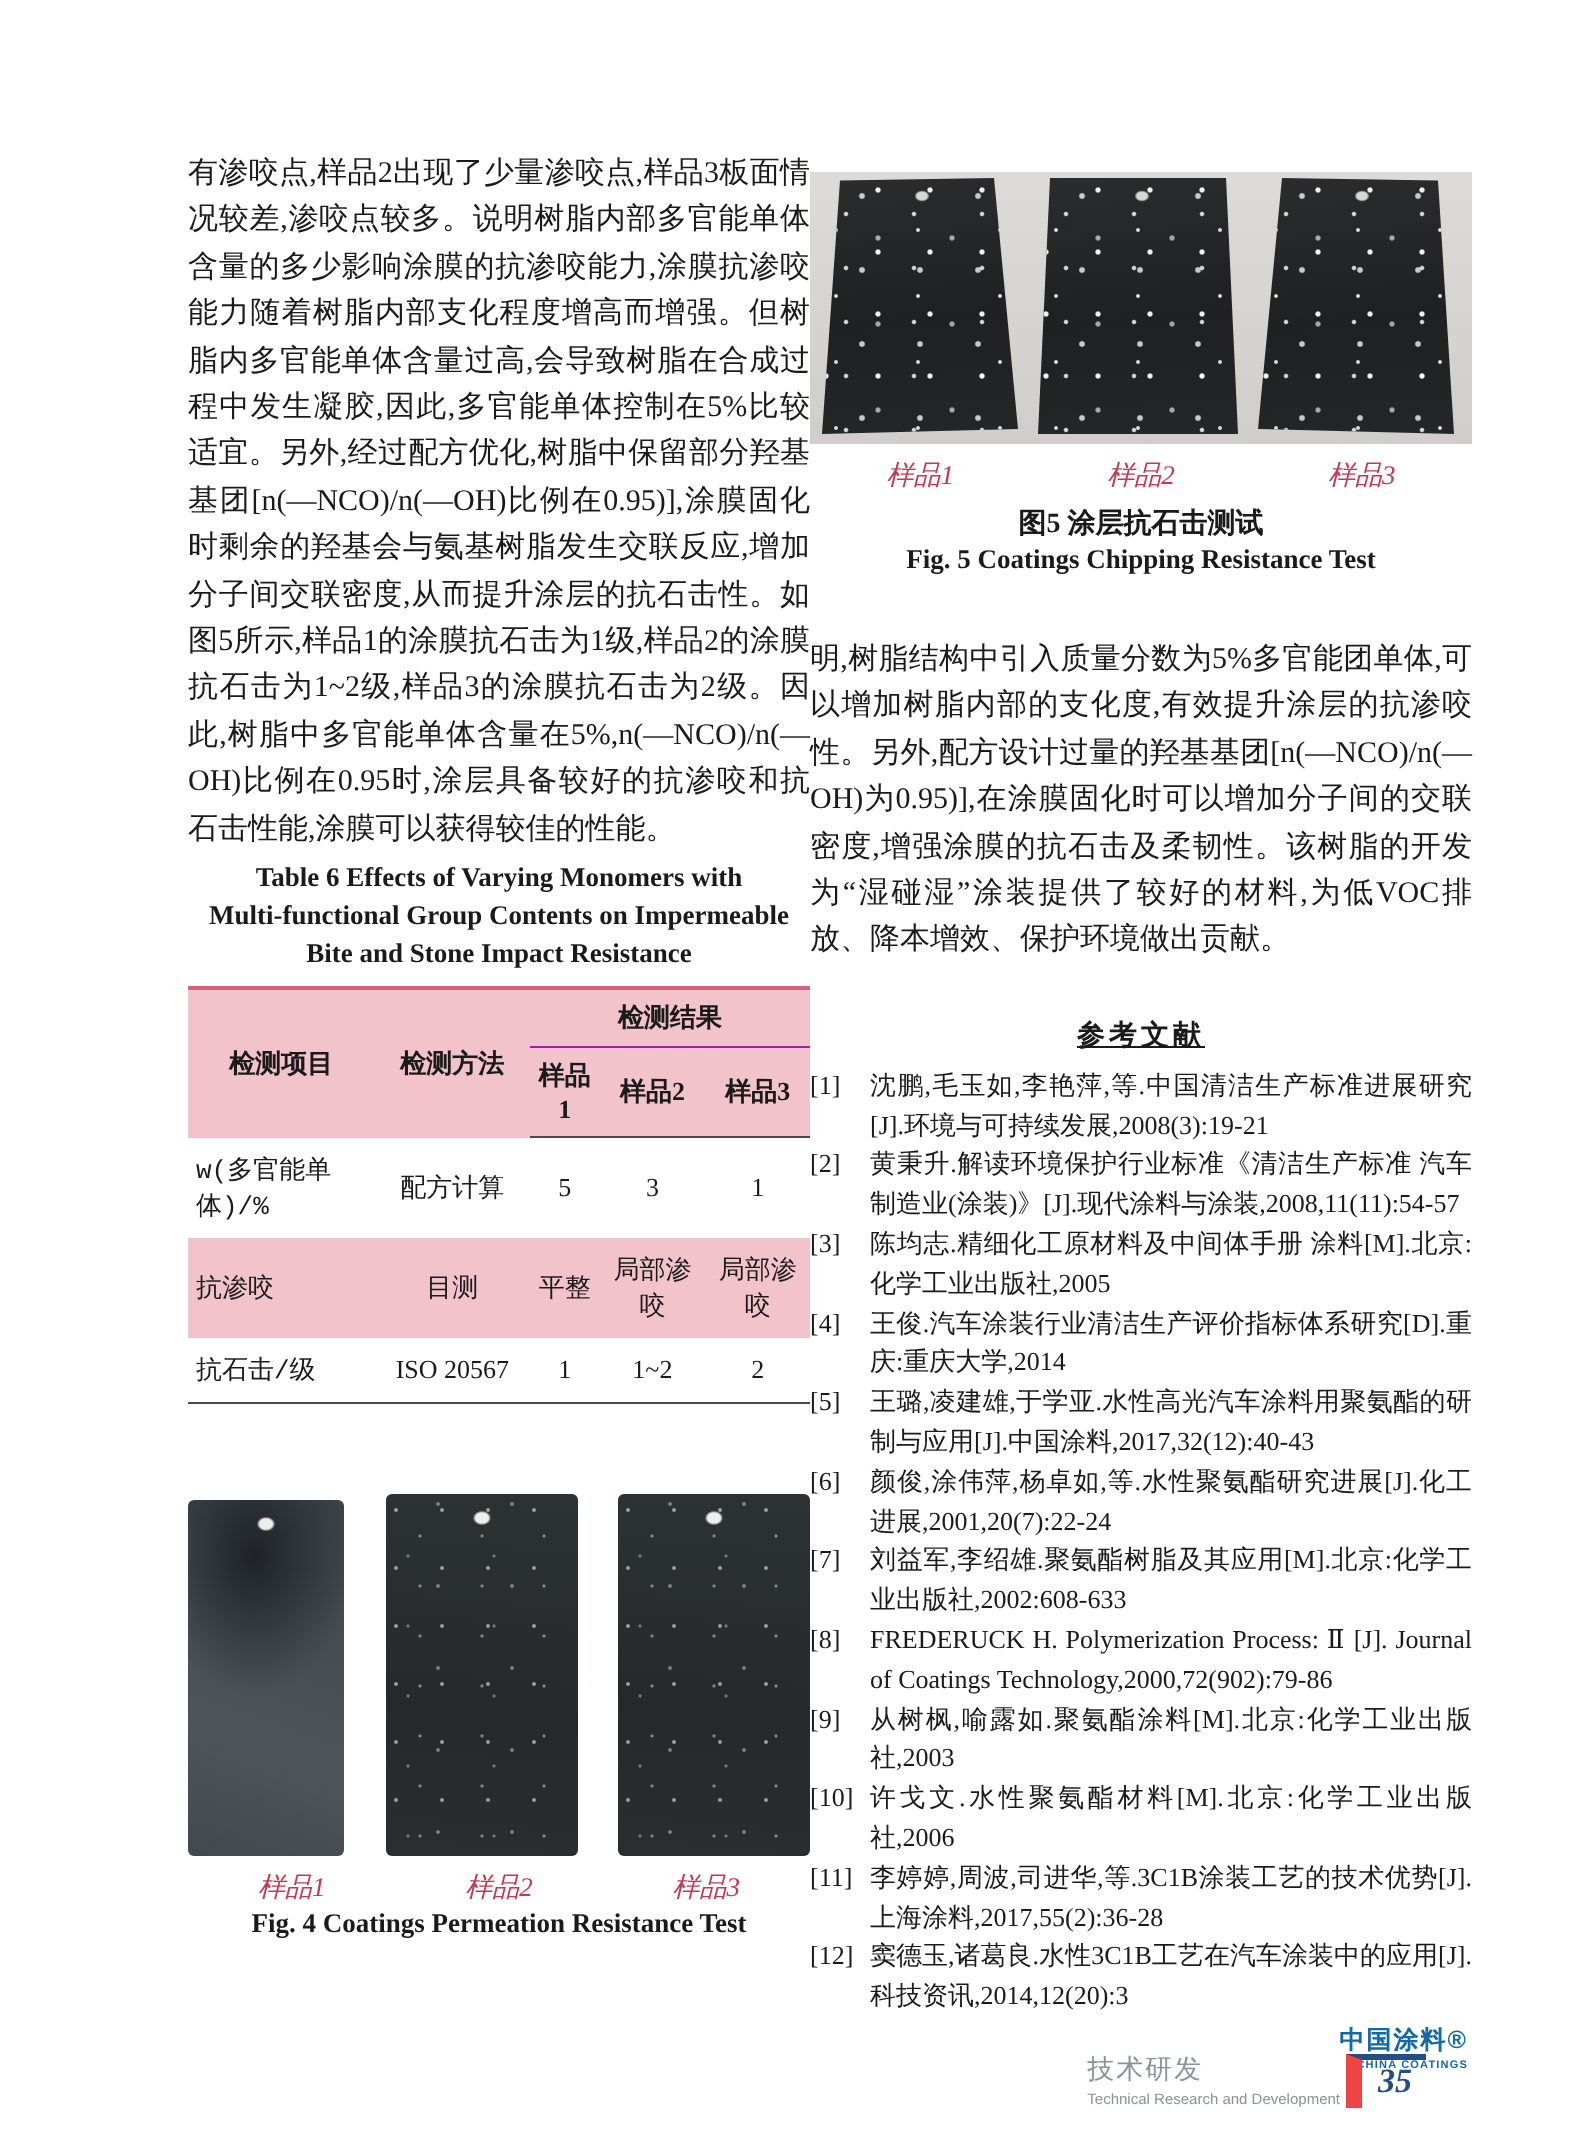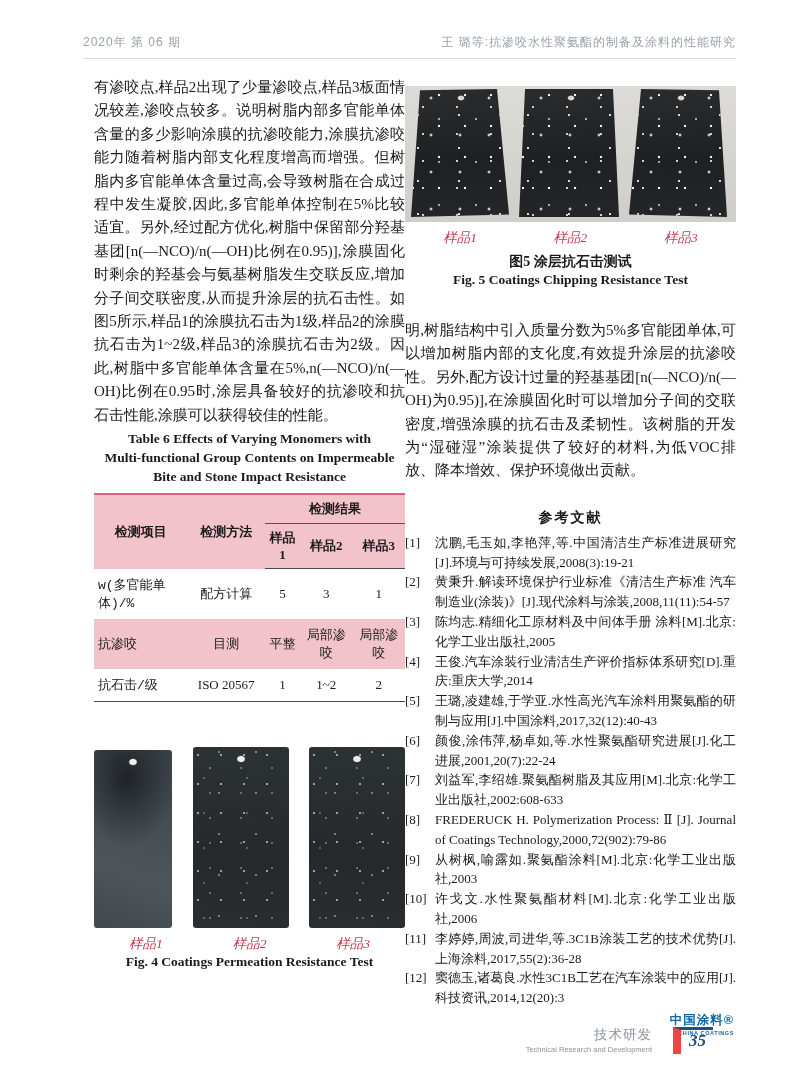--- a/index.html
+++ b/index.html
@@ -75,50 +75,46 @@
       radial-gradient(circle at 30px 30px, rgba(255,255,255,.6) 0 1px,  rgba(0,0,0,0) 1.6px),
       linear-gradient(175deg,#2a2c2e 0%,#1e2022 55%,#242628 100%);
     background-size:100% 100%, 26px 31px, 34px 27px, 29px 37px, 41px 33px, 37px 43px, 100% 100%;
     background-repeat:no-repeat,repeat,repeat,repeat,repeat,repeat,no-repeat;
   }
   .p5a { left:4px;   clip-path:polygon(11% 1%, 88% 0%, 100% 98%, 2% 100%); }
   .p5b { left:114px; clip-path:polygon(6% 0%, 94% 0%, 100% 100%, 0% 100%); }
   .p5c { left:224px; clip-path:polygon(12% 0%, 90% 1%, 98% 100%, 0% 98%); }
   
   .para-r { margin-top:31px; }
-  .refs-head { margin-top:26px; text-align:center; font-size:14px; font-weight:bold; letter-spacing:2px; }
+  .refs-head { margin-top:26px; text-align:center; font-size:14px; font-weight:bold; letter-spacing:2px;text-decoration:underline; }
   .refs { margin-top:6px; font-size:13px; line-height:19.8px; }
   .ref-item { position:relative; padding-left:30px; text-align:justify; }
   .ref-num { position:absolute; left:0; top:0; }
   
   .logo { margin-top:4px; text-align:right; padding-right:2px;
           font-family:"Liberation Sans","DejaVu Sans",sans-serif; color:#1268a8; }
   .logo-zh { font-size:12.5px; font-weight:bold; letter-spacing:1px; }
   .logo-en { font-size:5.5px; font-weight:bold; letter-spacing:.6px; margin-top:1px; }
   
   .footer { position:absolute; right:81px; top:1026px; display:flex; align-items:center; }
-  .footer-text { text-align:right; font-family:"Liberation Sans","DejaVu Sans",sans-serif; color:#8b929b; margin-right:21px; }
+  .footer-text { text-align:left; font-family:"Liberation Sans","DejaVu Sans",sans-serif; color:#8b929b; margin-right:3px; }
   .footer-zh { font-size:13.5px; letter-spacing:1px; }
   .footer-en { font-size:7.5px; margin-top:1px; }
   .page-num {
     font-family:"Liberation Serif","DejaVu Serif",serif;
     font-style:italic; font-weight:bold; font-size:17px; color:#1f5080;
     border-left:8px solid #ef4444; border-top:3px solid #1f5080;
     padding:1px 7px 3px 8px;
   }
 </style>
 </head>
 <body>
 
 <div class="page">
 
-  <div class="header">
-    <span>2020年  第 06 期</span>
-    <span>王    璐等:抗渗咬水性聚氨酯的制备及涂料的性能研究</span>
-  </div>
 
   <div class="col-left">
 
     <p class="body-text">有渗咬点,样品2出现了少量渗咬点,样品3板面情况较差,渗咬点较多。说明树脂内部多官能单体含量的多少影响涂膜的抗渗咬能力,涂膜抗渗咬能力随着树脂内部支化程度增高而增强。但树脂内多官能单体含量过高,会导致树脂在合成过程中发生凝胶,因此,多官能单体控制在5%比较适宜。另外,经过配方优化,树脂中保留部分羟基基团[n(—NCO)/n(—OH)比例在0.95)],涂膜固化时剩余的羟基会与氨基树脂发生交联反应,增加分子间交联密度,从而提升涂层的抗石击性。如图5所示,样品1的涂膜抗石击为1级,样品2的涂膜抗石击为1~2级,样品3的涂膜抗石击为2级。因此,树脂中多官能单体含量在5%,n(—NCO)/n(—OH)比例在0.95时,涂层具备较好的抗渗咬和抗石击性能,涂膜可以获得较佳的性能。</p>
 
     <div class="tbl-cap-en">
       <span>Table 6   Effects of Varying Monomers with</span>
       <span>Multi-functional Group Contents on Impermeable</span>
       <span>Bite and Stone Impact Resistance</span>
     </div>

